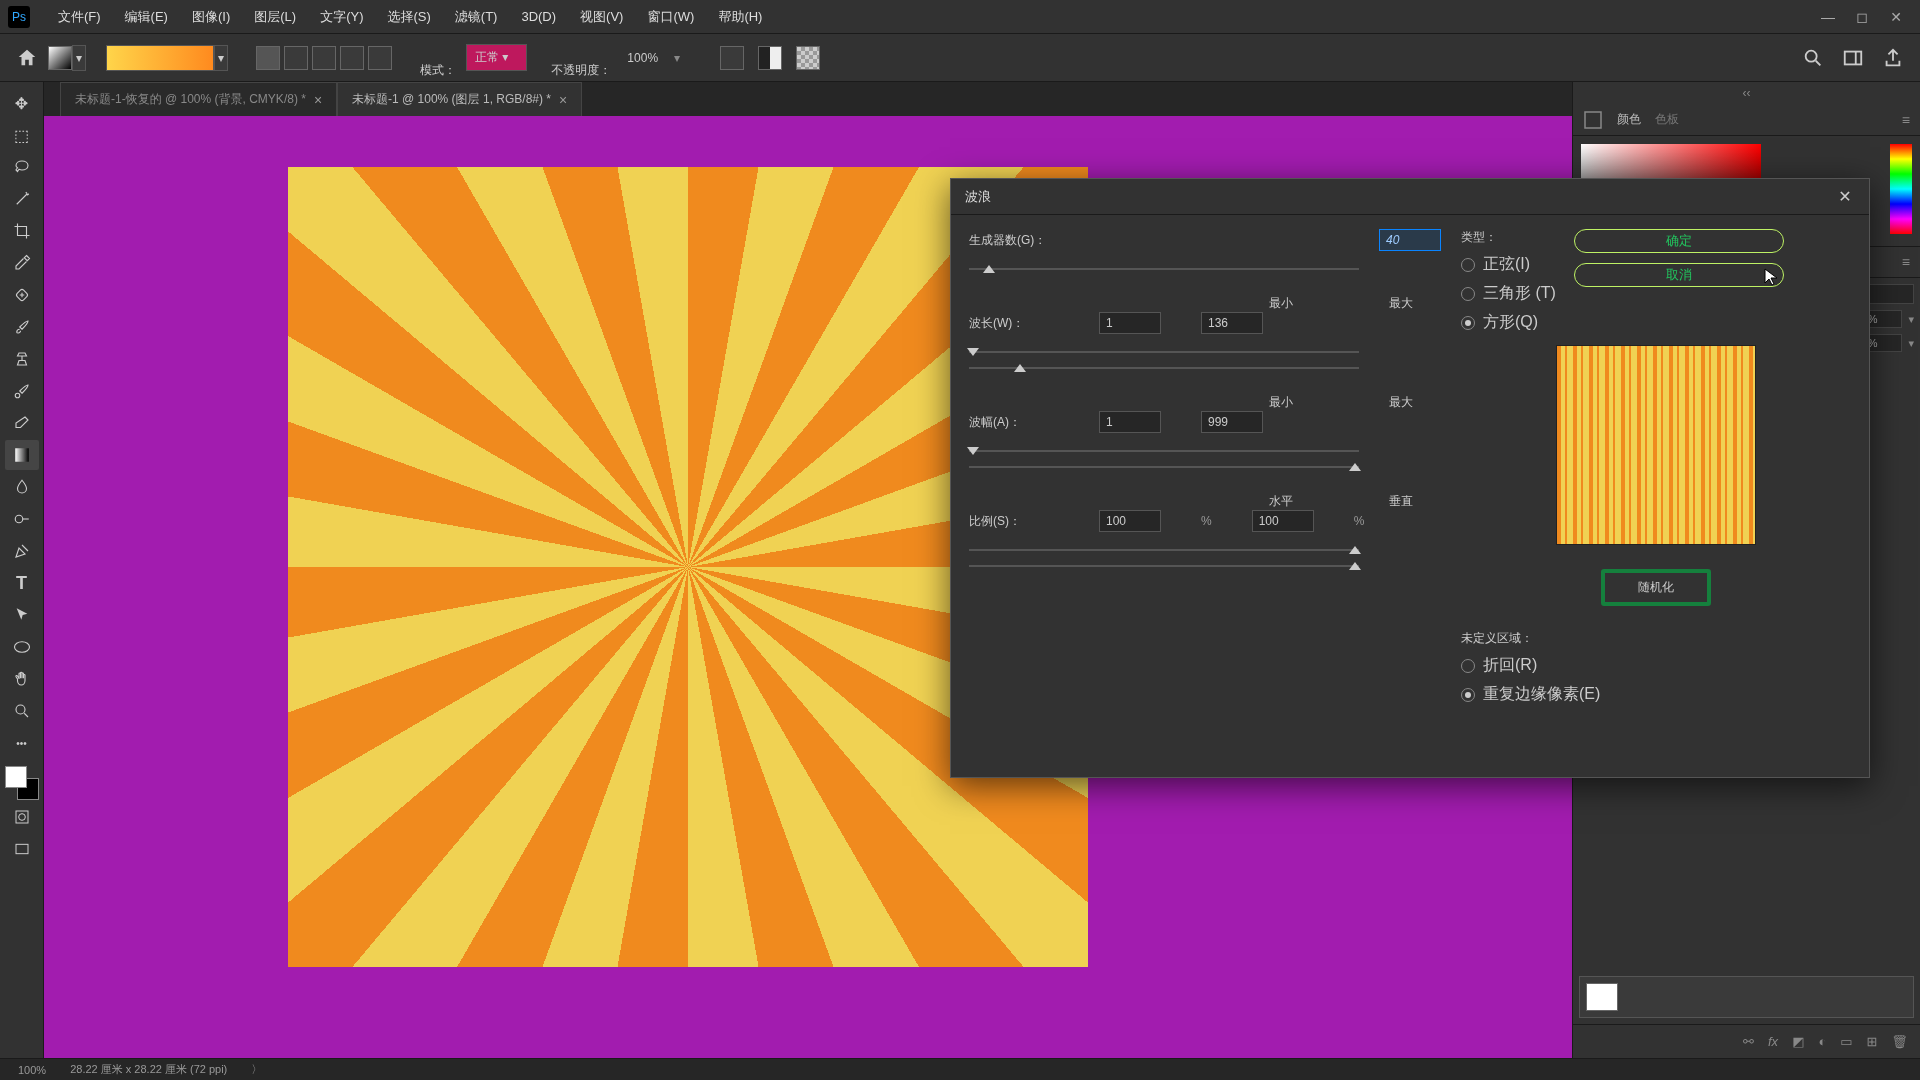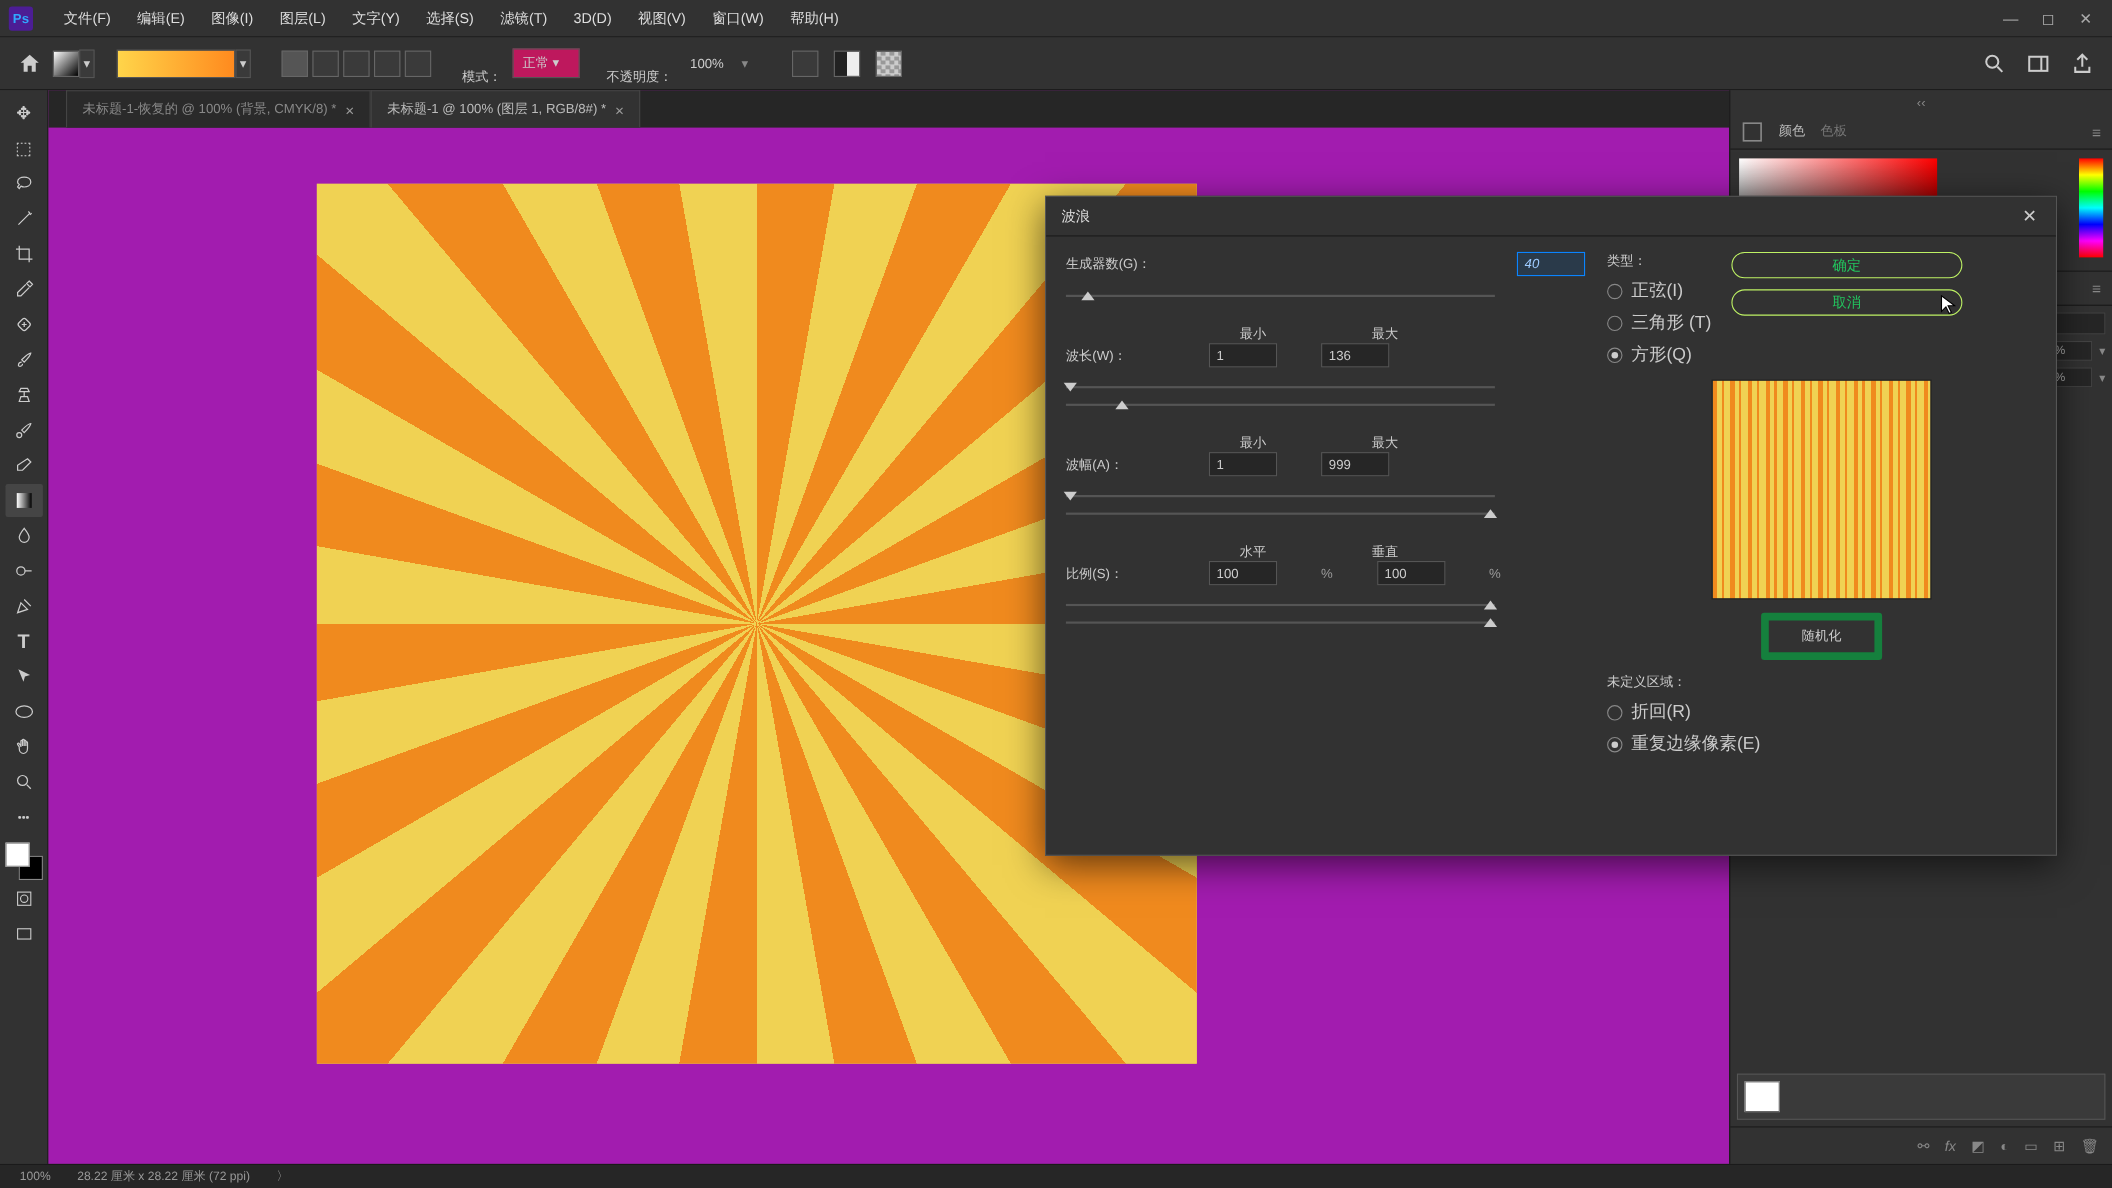--- a/index.html
+++ b/index.html
@@ -1,20 +1,20 @@
 <!DOCTYPE html>
 <html><head>
 <meta charset="utf-8">
 <style>
 * { margin: 0; padding: 0; box-sizing: border-box; font-family: "Microsoft YaHei", sans-serif; user-select: none; }
 body { background: #323232; width: 1920px; height: 1080px; overflow: hidden; color: #ccc; font-size: 12px; }
 
 
 .menubar { height: 34px; background: #323232; display: flex; align-items: center; padding: 0 8px; border-bottom: 1px solid #1a1a1a; }
-.ps-logo { width: 22px; height: 22px; background: #4c1d95; color: #31a8ff; font-weight: bold; font-size: 12px; display: flex; align-items: center; justify-content: center; border-radius: 3px; margin-right: 16px; }
+.ps-logo { width: 22px; height: 22px; background: #000000; color: #31a8ff; font-weight: normal; font-size: 12px; display: flex; align-items: center; justify-content: center; border-radius: 3px; margin-right: 16px; }
 .menu-item { padding: 6px 12px; font-size: 13px; color: #ddd; cursor: default; }
 .window-controls { margin-left: auto; display: flex; gap: 18px; padding-right: 8px; }
 .wc { width: 16px; height: 16px; display: flex; align-items: center; justify-content: center; color: #aaa; font-size: 14px; }
 
 
 .optionsbar { height: 48px; background: #323232; display: flex; align-items: center; padding: 0 16px; gap: 10px; border-bottom: 1px solid #1a1a1a; }
 .home-icon { width: 22px; height: 22px; }
 .grad-preview { width: 108px; height: 26px; background: linear-gradient(90deg,#ffd54a,#ff8a1e); border: 1px solid #555; }
 .grad-drop { width:14px; height:26px; background:#3a3a3a; border:1px solid #555; display:flex; align-items:center; justify-content:center; }
 .opt-square { width: 24px; height: 24px; border: 1px solid #666; background: #3a3a3a; }
@@ -72,33 +72,33 @@
 .dlg-body { padding: 14px 18px; display: grid; grid-template-columns: 1fr 390px; gap: 20px; }
 .dlg-left { display: flex; flex-direction: column; gap: 18px; }
 .dlg-row { display: flex; align-items: center; gap: 10px; }
 .dlg-label { width: 120px; color: #ccc; font-size: 12px; }
 .dlg-input { width: 62px; background: #262626; border: 1px solid #555; color: #ccc; padding: 3px 6px; font-size: 12px; }
 .dlg-input.active { border-color: #0a84ff; background: #2a3a4a; color: #9ecbff; }
 .slider-row { height: 16px; position: relative; width: 390px; }
 .slider-track { position: absolute; top: 50%; left: 0; right: 0; height: 2px; background: #555; transform: translateY(-50%); }
 .slider-thumb { position: absolute; top: 50%; transform: translate(-50%, -50%); width: 0; height: 0; border-left: 6px solid transparent; border-right: 6px solid transparent; border-top: 8px solid #ccc; }
 .slider-thumb.up { border-top: none; border-bottom: 8px solid #ccc; }
-.minmax-hdr { display: flex; padding-left: 130px; }
+.minmax-hdr { display: flex; padding-left: 130px; justify-content: flex-end; }
 .minmax-hdr span { width: 80px; text-align: center; color: #ccc; font-size: 12px; }
 .minmax-inputs { display: flex; gap: 40px; align-items: center; }
 .pct { color: #999; font-size: 12px; }
 .dlg-right { display: flex; flex-direction: column; gap: 12px; }
 .type-group, .undef-group { display: flex; flex-direction: column; gap: 8px; }
 .type-label { color: #ccc; font-size: 12px; }
 .radio-row { display: flex; align-items: center; gap: 8px; font-size: 16px; color: #ccc; }
 .radio { width: 14px; height: 14px; border: 1px solid #888; border-radius: 50%; display: flex; align-items: center; justify-content: center; }
 .radio.checked::after { content: ''; width: 6px; height: 6px; background: #ccc; border-radius: 50%; }
 .dlg-btn { width: 210px; padding: 2px 0; background: transparent; border: 1px solid #bef264; border-radius: 20px; color: #22c55e; font-size: 13px; text-align: center; }
 .dlg-preview { width: 200px; height: 200px; background: repeating-linear-gradient(90deg, #f08a1e 0 4px, #f0d253 4px 8px, #f08a1e 8px 10px, #f0d253 10px 16px); margin: 0 auto; border: 1px solid #222; }
-.btn-random { width: 110px; padding: 6px 0; border: 7px solid #15803d; border-radius: 3px; text-align: center; font-size: 12px; color: #ccc; margin: 0 auto; }
+.btn-random { width: 110px; padding: 6px 0; border: 4px solid #15803d; border-radius: 3px; text-align: center; font-size: 12px; color: #ccc; margin: 12px auto; }
 .cursor { position: absolute; top: 268px; left: 1764px; width: 14px; height: 18px; z-index: 200; pointer-events: none; }
 </style>
 </head>
 <body>
 
 <div class="menubar">
   <div class="ps-logo">Ps</div>
   <div class="menu-item">文件(F)</div>
   <div class="menu-item">编辑(E)</div>
   <div class="menu-item">图像(I)</div>

